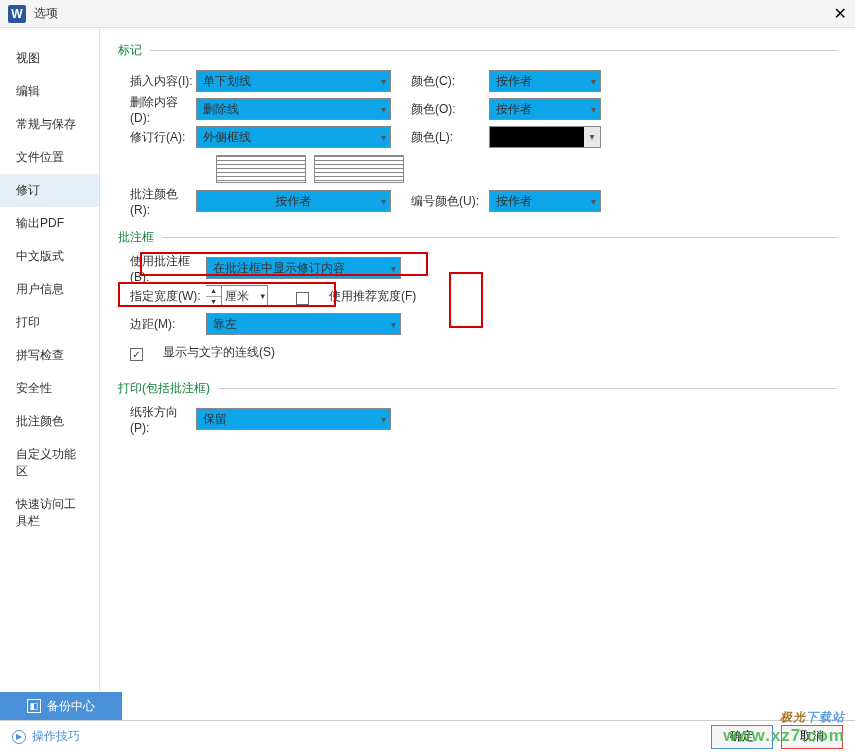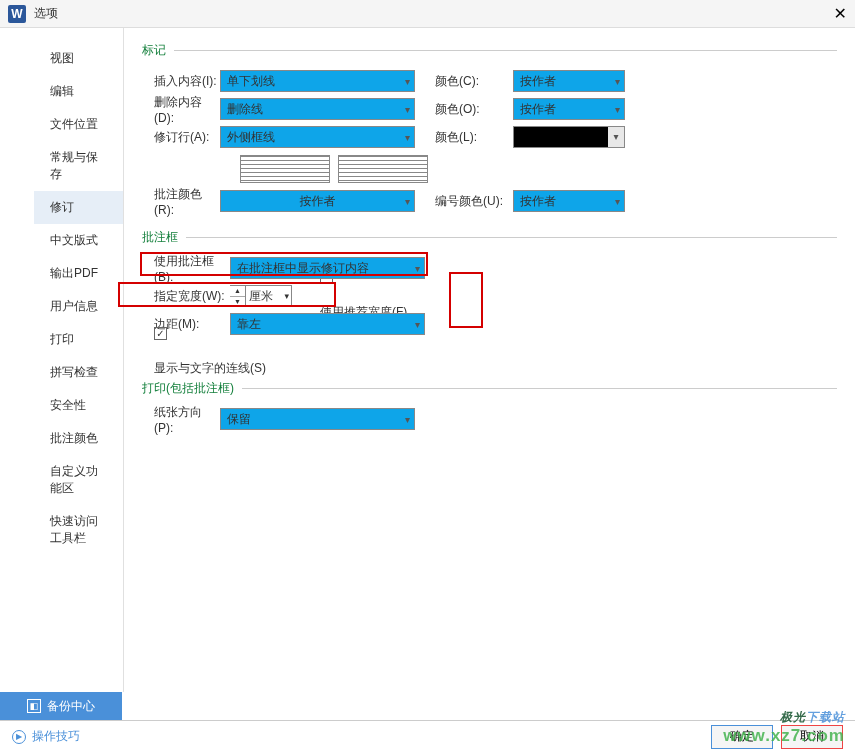--- a/index.html
+++ b/index.html
@@ -5,21 +5,21 @@
 * { box-sizing: border-box; margin: 0; padding: 0; font-family: "Microsoft YaHei", "SimSun", sans-serif; font-size: 12px; }
 body { background: #fff; width: 855px; height: 752px; overflow: hidden; position: relative; }
 
 .titlebar { height: 28px; background: #f5f5f5; border-bottom: 1px solid #ddd; display: flex; align-items: center; padding: 0 8px; }
 .titlebar .icon-w { width: 18px; height: 18px; background: #2b579a; color: #fff; display: flex; align-items: center; justify-content: center; font-weight: bold; border-radius: 2px; margin-right: 8px; font-size: 12px; }
 .titlebar .title { flex: 1; color: #333; }
 .titlebar .close { font-size: 16px; cursor: pointer; width: 32px; text-align: right; }
 
 .body { display: flex; height: 664px; }
 
-.sidebar { width: 124px; border-right: 1px solid #e0e0e0; padding-top: 14px; padding-left: 34px; }
+.sidebar { width: 100px; border-right: 1px solid #e0e0e0; padding-top: 14px; }
 .sidebar-item { padding: 8px 16px; cursor: pointer; color: #333; }
 .sidebar-item.active { background: #e6eef7; }
 
 .content { flex: 1; padding: 14px 18px; color: #333; overflow: auto; }
 
 fieldset { border: none; border-top: 1px solid #ccc; margin-bottom: 12px; padding-top: 6px; }
 legend { padding-right: 8px; color: #15803d; }
 
 .row { display: flex; align-items: center; margin: 4px 0; height: 24px; }
 .row .lbl { width: 78px; text-align: left; padding-left: 12px; }
@@ -36,60 +36,60 @@
 .preview-box { width: 90px; height: 28px; border: 1px solid #888; background: repeating-linear-gradient(to bottom, #888 0, #888 1px, #fff 1px, #fff 4px); }
 
 .spinner-wrap { display: flex; align-items: center; }
 .spinner-input { width: 145px; height: 22px; border: 1px solid #888; padding: 0 4px; color: #0066cc; background: #cce4ff; }
 .spinner-btns { width: 16px; height: 22px; border: 1px solid #888; border-left: none; display: flex; flex-direction: column; }
 .spinner-btns span { flex: 1; font-size: 7px; text-align: center; line-height: 9px; cursor: pointer; border-bottom: 1px solid #aaa; }
 .spinner-btns span:last-child { border-bottom: none; }
 .unit-select { width: 46px; height: 22px; border: 1px solid #888; border-left: none; display: flex; align-items: center; padding: 0 3px; position: relative; cursor: pointer; }
 .unit-select::after { content: "▾"; position: absolute; right: 2px; font-size: 9px; }
 
-.checkbox-wrap { display: flex; align-items: flex-start; gap: 20px; cursor: pointer; flex-direction: column; }
+.checkbox-wrap { display: flex; align-items: flex-end; gap: 20px; cursor: pointer; }
 .checkbox { width: 13px; height: 13px; border: 1px solid #666; display: flex; align-items: center; justify-content: center; font-size: 10px; color: #333; }
 
 .red-box { border: 2px solid #d40000; position: absolute; pointer-events: none; z-index: 50; }
 
 .footer { position: absolute; left: 0; right: 0; bottom: 32px; height: 28px; display: flex; align-items: center; }
 .backup-btn { width: 122px; height: 28px; background: #4a90d9; color: #fff; display: flex; align-items: center; justify-content: center; gap: 6px; cursor: pointer; }
 .backup-btn .bicon { width: 14px; height: 14px; border: 1px solid #fff; display: flex; align-items: center; justify-content: center; font-size: 9px; }
 
 .bottombar { position: absolute; left: 0; right: 0; bottom: 0; height: 32px; border-top: 1px solid #ccc; display: flex; align-items: center; padding: 0 12px; }
 .tips { display: flex; align-items: center; gap: 6px; color: #4a90d9; cursor: pointer; }
 .tips .ticon { width: 14px; height: 14px; border: 1.5px solid #4a90d9; border-radius: 50%; display: flex; align-items: center; justify-content: center; font-size: 8px; }
 .spacer { flex: 1; }
 .btn { height: 24px; padding: 0 18px; border: 1px solid #ef4444; background: #f5f5f5; cursor: pointer; margin-left: 8px; display: flex; align-items: center; }
 .btn.primary { border-color: #4a90d9; }
 
 .watermark { position: absolute; right: 10px; bottom: 6px; text-align: right; pointer-events: none; opacity: 0.85; }
 .watermark .l1 { color: #4a90d9; font-size: 18px; font-weight: bold; font-style: italic; letter-spacing: 1px; }
-.watermark .l1 .g { color: #14532d; }
+.watermark .l1 .g { color: #a16207; }
 .watermark .l2 { color: #46b450; font-size: 17px; letter-spacing: 1px; font-weight: bold; }
 </style>
 </head>
 <body>
 
 <div class="titlebar">
   <div class="icon-w">W</div>
   <div class="title">选项</div>
   <div class="close">✕</div>
 </div>
 
 <div class="body">
 
   <div class="sidebar">
     <div class="sidebar-item">视图</div>
     <div class="sidebar-item">编辑</div>
+    <div class="sidebar-item">常规与保存</div>
     <div class="sidebar-item">文件位置</div>
-    <div class="sidebar-item">常规与保存</div>
     <div class="sidebar-item active">修订</div>
+    <div class="sidebar-item">输出PDF</div>
     <div class="sidebar-item">中文版式</div>
-    <div class="sidebar-item">输出PDF</div>
     <div class="sidebar-item">用户信息</div>
     <div class="sidebar-item">打印</div>
     <div class="sidebar-item">拼写检查</div>
     <div class="sidebar-item">安全性</div>
     <div class="sidebar-item">批注颜色</div>
     <div class="sidebar-item">自定义功能区</div>
     <div class="sidebar-item">快速访问工具栏</div>
   </div>
 
   <div class="content">

